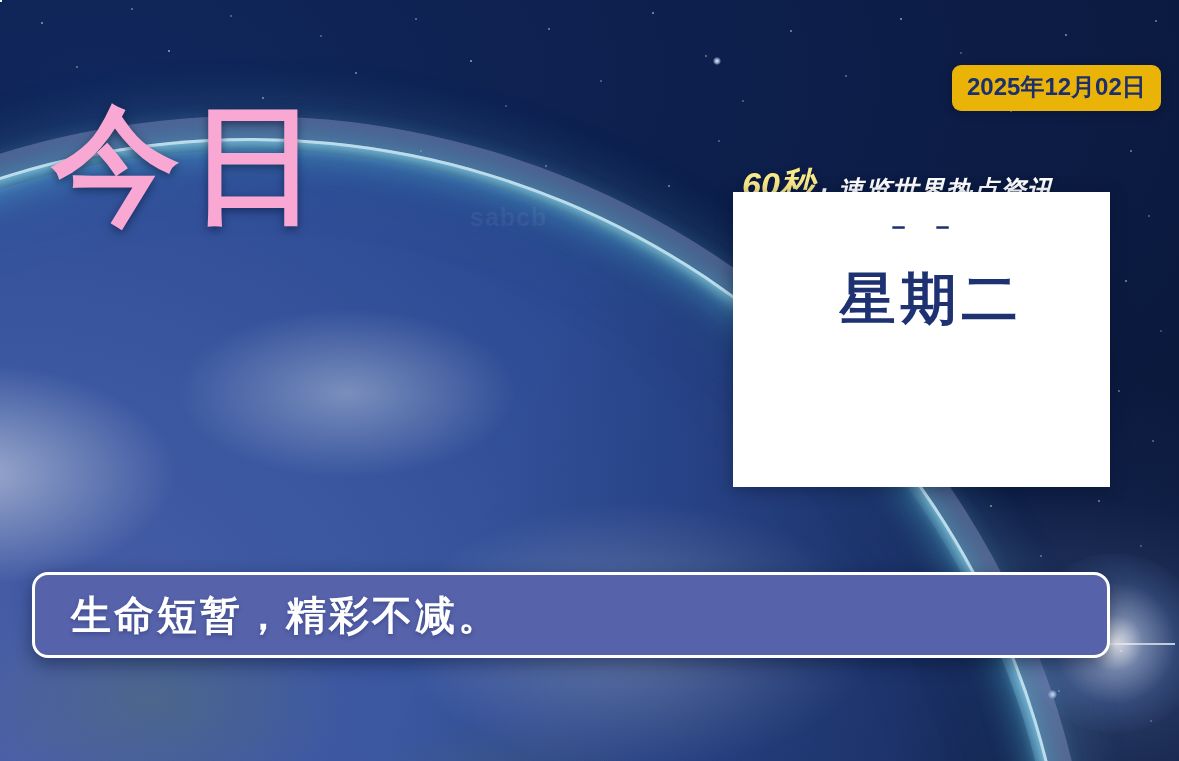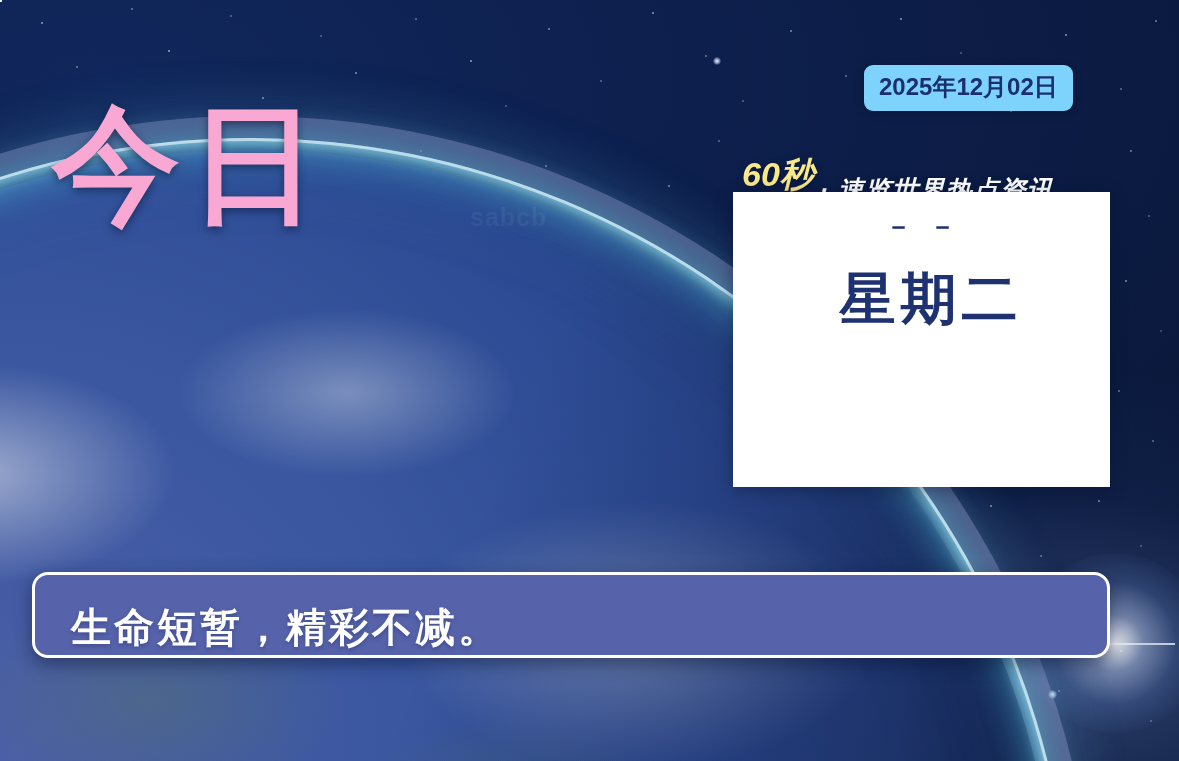--- a/index.html
+++ b/index.html
@@ -170,35 +170,35 @@
 
   
   .watermark {
     position:absolute; left:470px; top:203px;
     font-size:25px; font-weight:bold; letter-spacing:1px;
     color:rgba(255,255,255,0.055);
   }
 
   
   .date-badge {
-    position:absolute; left:864px; top:65px;
+    position:absolute; left:952px; top:65px;
     padding:6px 15px 8px 15px;
-    background:#7dd3fc;
+    background:#eab308;
     border-radius:9px;
     color:#1b2f6e;
     font-size:24px; font-weight:bold;
     letter-spacing:0px;
     box-shadow:0 2px 8px rgba(3,12,38,.35);
     white-space:nowrap;
   }
 
   
   .tagline {
     position:absolute; left:742px; top:141px;
-    display:flex; align-items:center; gap:0px;
+    display:flex; align-items:flex-end; gap:0px;
     white-space:nowrap;
     font-style:italic;
     text-shadow:0 2px 6px rgba(5,16,44,.55);
   }
   .tagline .sec {
     font-size:34px; font-weight:bold;
     color:#fae98a; letter-spacing:0px;
   }
   .tagline .rest {
     font-size:26px; font-weight:bold;
@@ -237,21 +237,21 @@
     margin-top:24px;
   }
 
   
   .slogan {
     position:absolute; left:32px; top:572px;
     width:1078px; height:86px;
     background:#5663ab;
     border:3px solid #ffffff;
     border-radius:16px;
-    display:flex; align-items:flex-end;
+    display:flex; align-items:center;
     padding-left:36px;
     box-shadow:0 6px 18px rgba(4,13,40,.45);
   }
   .slogan-text {
     color:#ffffff;
     font-size:40px; font-weight:bold;
     letter-spacing:3px;
     white-space:nowrap;
     text-shadow:0 2px 4px rgba(20,30,80,.35);
   }

